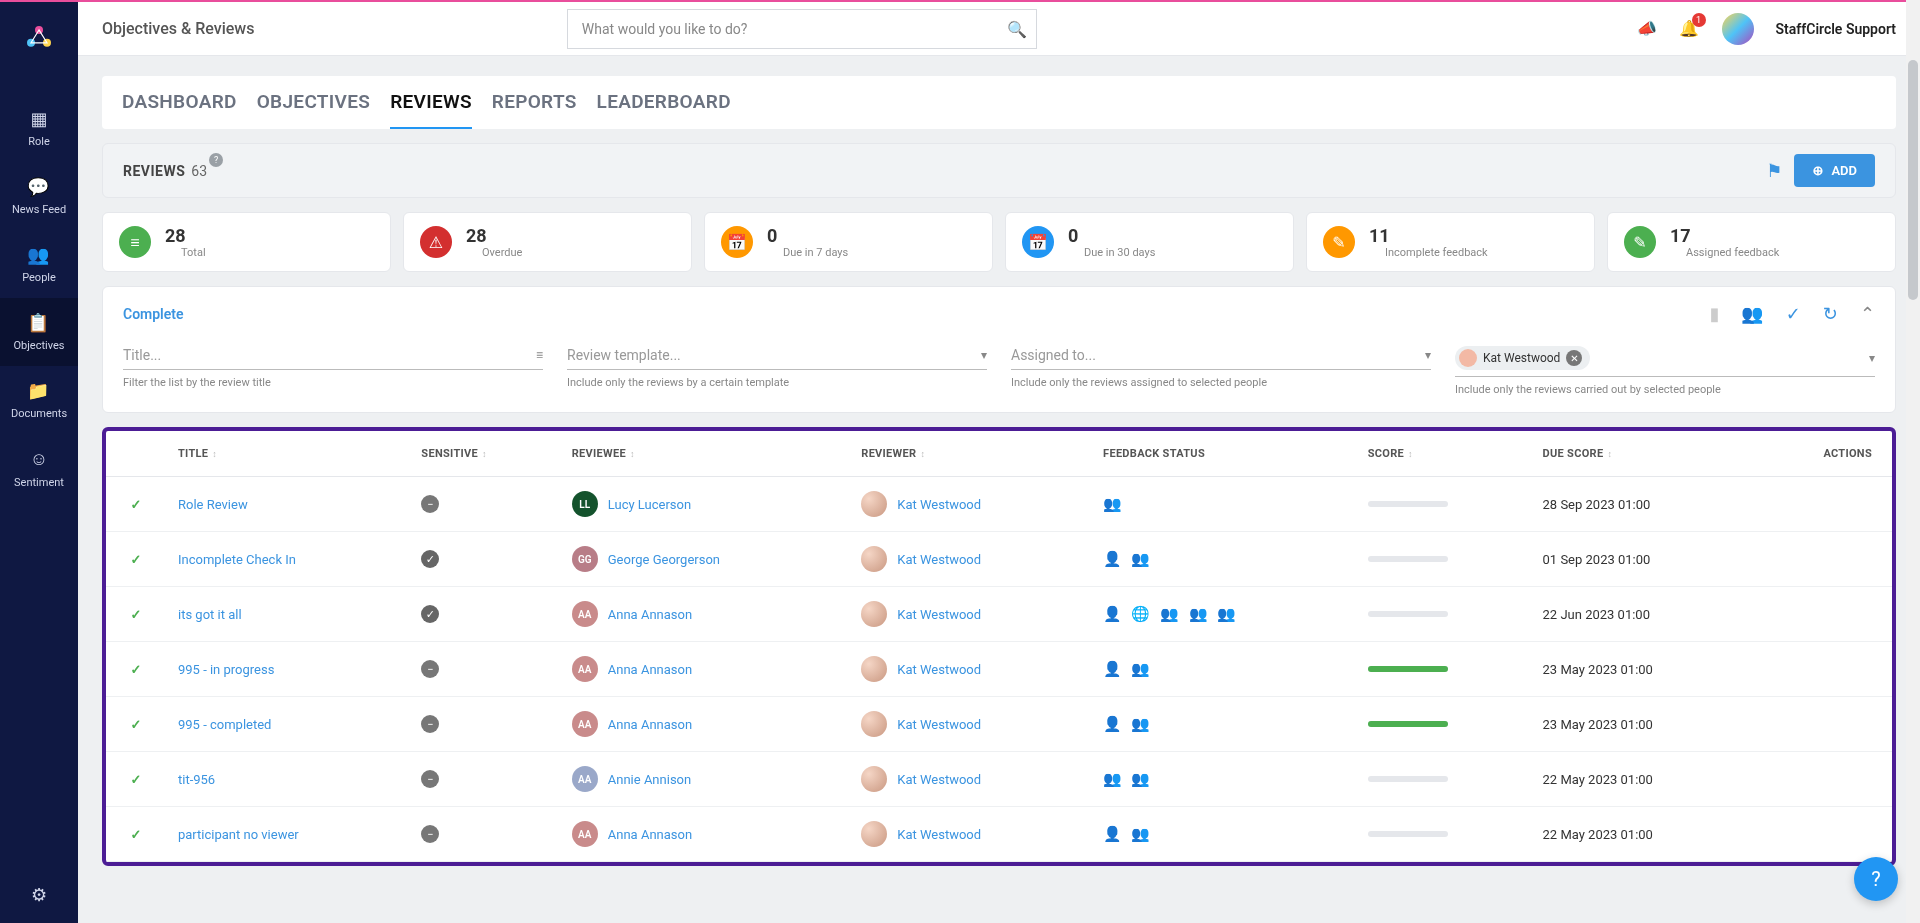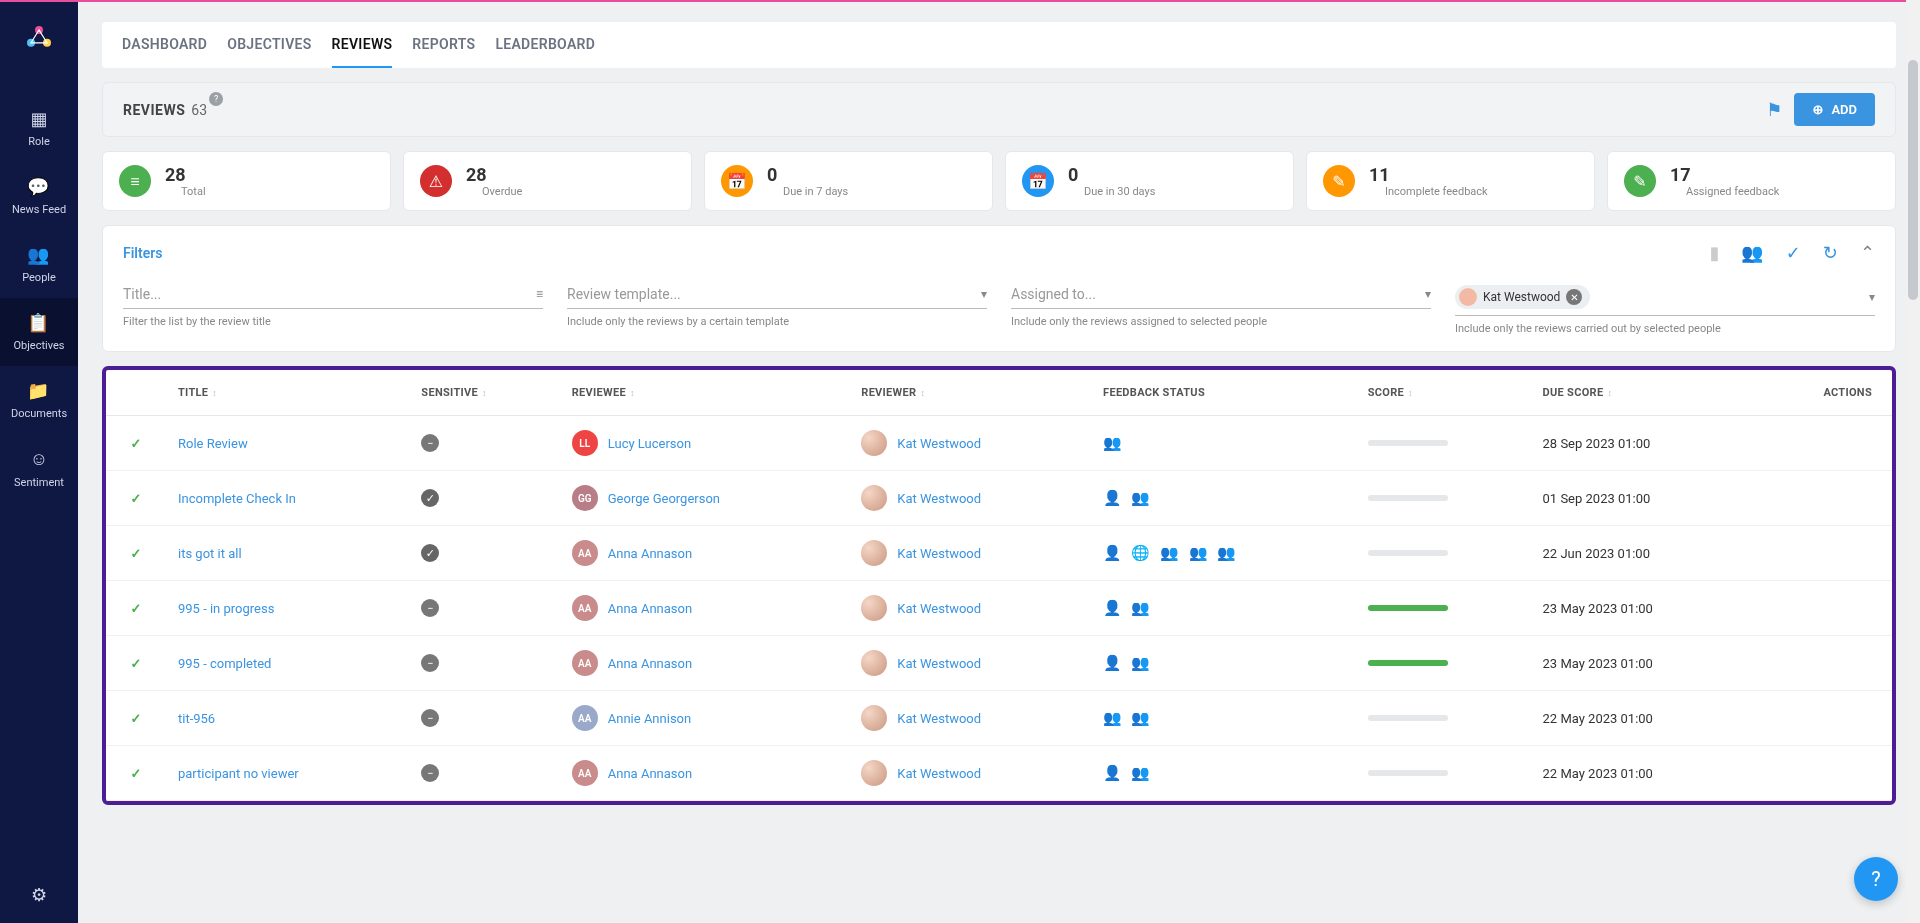--- a/index.html
+++ b/index.html
@@ -29,21 +29,21 @@
 .hr-icon { color: #2196f3; position: relative; cursor: pointer; }
 .hr-badge { position: absolute; top: -6px; right: -6px; background: #e53935; color: #fff; font-size: 9px; width: 14px; height: 14px; border-radius: 50%; display: flex; align-items: center; justify-content: center; }
 .user-avatar-sm { width: 32px; height: 32px; border-radius: 50%; background: linear-gradient(135deg,#ffd54f,#4fc3f7,#ab47bc); }
 .user-name { font-weight: 600; font-size: 14px; color: #222; }
 
 
 .content { padding: 20px 24px 40px; flex: 1; overflow: auto; }
 
 
 .tab-card { background: #fff; border-radius: 4px; padding: 0 20px; display: flex; gap: 20px; margin-bottom: 14px; }
-.tab { padding: 14px 0; font-size: 14px; font-weight: 600; letter-spacing: 0.3px; color: #6b7280; cursor: pointer; border-bottom: 2px solid transparent; }
+.tab { padding: 14px 0; font-size: 19px; font-weight: 600; letter-spacing: 0.3px; color: #6b7280; cursor: pointer; border-bottom: 2px solid transparent; }
 .tab.active { color: #111; border-bottom-color: #2196f3; }
 
 
 .reviews-hdr { background: #f1f3f5; border: 1px solid #e5e7eb; border-radius: 6px; padding: 10px 20px; display: flex; align-items: center; margin-bottom: 14px; }
 .reviews-hdr h2 { font-size: 14px; font-weight: 700; letter-spacing: 0.5px; color: #444; }
 .reviews-count { color: #666; margin-left: 6px; font-size: 14px; position: relative; }
 .reviews-count .q { position: absolute; top: -10px; right: -16px; width: 14px; height: 14px; background: #9aa0a6; color: #fff; border-radius: 50%; font-size: 9px; display: flex; align-items: center; justify-content: center; }
 .reviews-hdr-right { margin-left: auto; display: flex; align-items: center; gap: 12px; }
 .flag-btn { color: #3b94e0; cursor: pointer; font-size: 18px; }
 .add-btn { background: #3b94e0; color: #fff; border: none; padding: 9px 18px; border-radius: 4px; font-weight: 600; font-size: 13px; display: flex; align-items: center; gap: 8px; cursor: pointer; }
@@ -141,20 +141,35 @@
     </div>
     <div class="sb-item">
       <span class="sb-icon">☺</span>
       <span>Sentiment</span>
     </div>
     <span class="sb-settings">⚙</span>
   </nav>
 
   <div class="main">
 
+    <header class="header">
+      <div class="page-title">Objectives &amp; Reviews</div>
+      <div class="search-wrap">
+        <input class="search-input" placeholder="What would you like to do?" style="">
+        <span class="search-btn">🔍</span>
+      </div>
+      <div class="header-right">
+        <span class="hr-icon">📣</span>
+        <span class="hr-icon">🔔
+          <span class="hr-badge">1</span>
+        </span>
+        <div class="user-avatar-sm"></div>
+        <span class="user-name">StaffCircle Support</span>
+      </div>
+    </header>
 
     <div class="content">
 
       <div class="tab-card">
         <div class="tab">DASHBOARD</div>
         <div class="tab">OBJECTIVES</div>
         <div class="tab active">REVIEWS</div>
         <div class="tab">REPORTS</div>
         <div class="tab">LEADERBOARD</div>
       </div>
@@ -214,21 +229,21 @@
     <div class="stat-icon si-green">✎</div>
     <div>
       <div class="stat-num">17</div>
       <div class="stat-lbl">Assigned feedback</div>
     </div>
           </div>
         </div>
 
       <div class="filters-card">
         <div class="filters-hdr">
-          <span class="filters-title">Filters</span>
+          <span class="filters-title">Complete</span>
           <div class="filters-icons">
             <span class="fi" style="color:#ccc">▮</span>
             <span class="fi blue">👥</span>
             <span class="fi blue">✓</span>
             <span class="fi blue">↻</span>
             <span class="fi">⌃</span>
           </div>
         </div>
         <div class="filters-row">
           <div class="filter-col">
@@ -282,21 +297,21 @@
               <th class="col-actions">ACTIONS</th>
             </tr>
           </thead>
           <tbody id="reviews-tbody">
               <tr>
     <td class="col-status"><span class="check">✓</span></td>
     <td><a href="#" class="title-link">Role Review</a></td>
     <td><span class="sens ">−</span></td>
     <td>
       <div class="user-cell">
-        <span class="av" style="background:#ef4444">LL</span>
+        <span class="av" style="background:#14532d">LL</span>
         <a href="#" class="user-link">Lucy Lucerson</a>
       </div>
     </td>
     <td>
       <div class="user-cell">
         <span class="av av-img"></span>
         <a href="#" class="user-link">Kat Westwood</a>
       </div>
     </td>
     <td>

